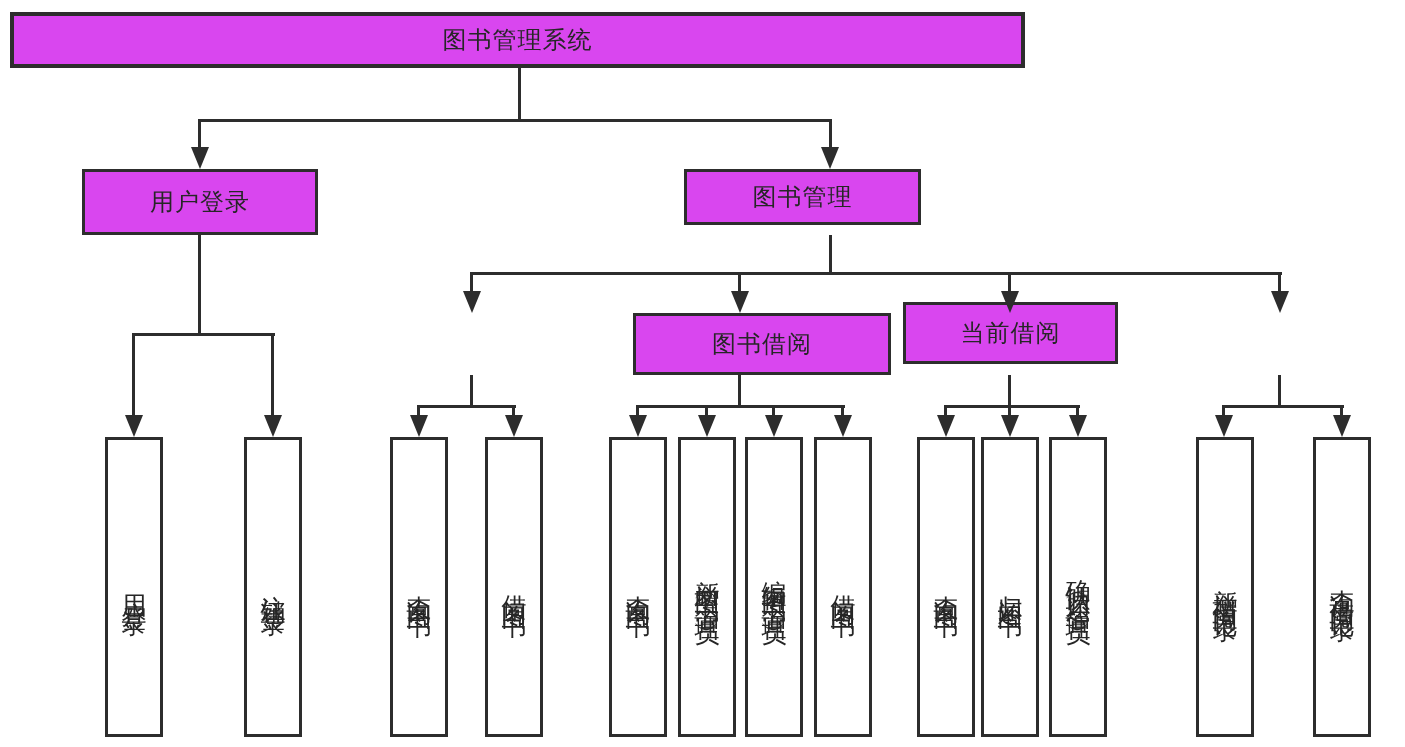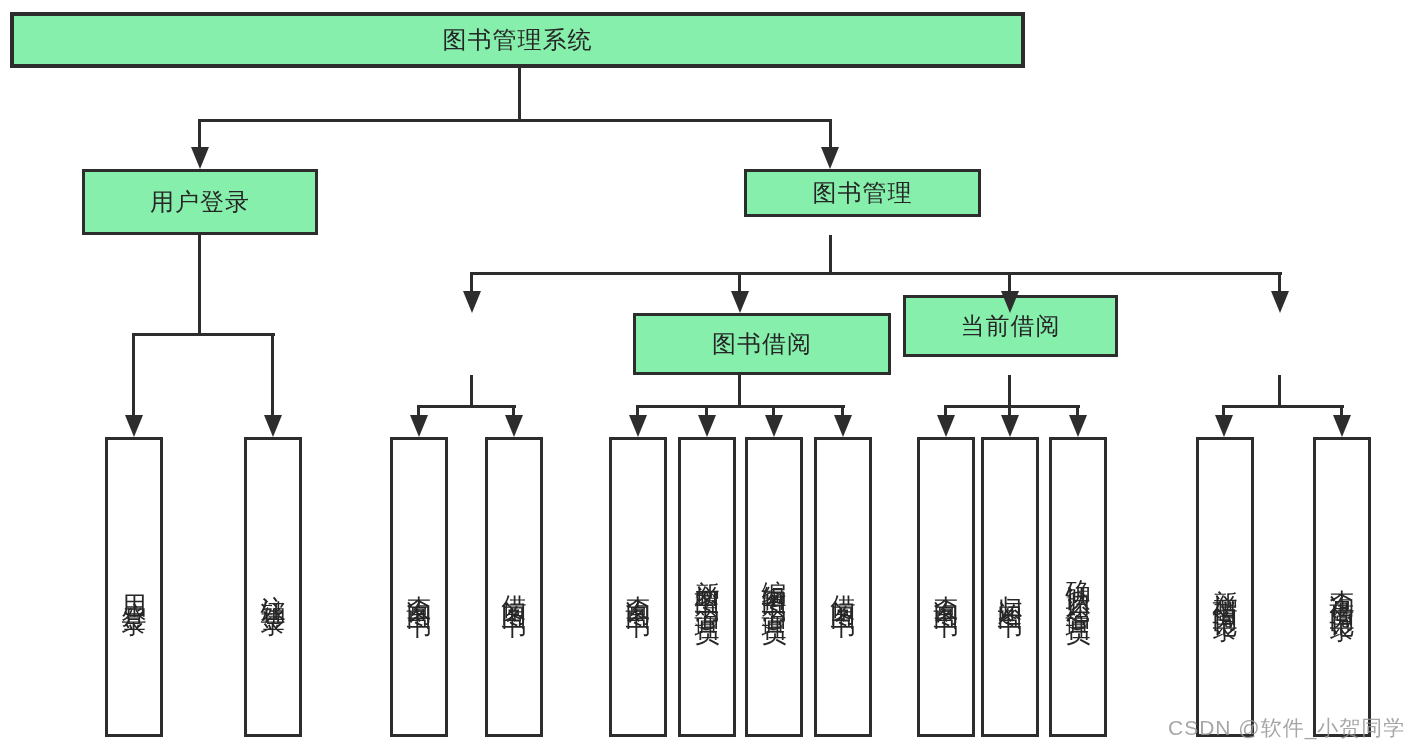--- a/index.html
+++ b/index.html
@@ -14,21 +14,21 @@
     height:747px;
     background:var(--bg);
     overflow:hidden;
     font-family:"Liberation Sans", sans-serif;
     color:var(--text);
   }
   .box{
     position:absolute;
     box-sizing:border-box;
     border:3px solid var(--line);
-    background:#86efac;
+    background:#d946ef;
     display:flex;
     align-items:center;
     justify-content:center;
     font-size:24px;
     line-height:1.2;
     letter-spacing:1px;
     white-space:nowrap;
   }
   .box.root{border-width:4px;}
   .leaf{
@@ -72,24 +72,24 @@
   }
 </style>
 </head>
 <body>
 
 <div class="canvas">
 
   <div class="box root" style="left:10px;top:12px;width:1015px;height:56px">图书管理系统</div>
 
   <div class="box" style="left:82px;top:169px;width:236px;height:66px">用户登录</div>
-  <div class="box" style="left:744px;top:169px;width:237px;height:48px">图书管理</div>
+  <div class="box" style="left:684px;top:169px;width:237px;height:56px">图书管理</div>
 
   <div class="box" style="left:633px;top:313px;width:258px;height:62px">图书借阅</div>
-  <div class="box" style="left:903px;top:295px;width:215px;height:62px">当前借阅</div>
+  <div class="box" style="left:903px;top:302px;width:215px;height:62px">当前借阅</div>
 
   <div class="leaf" style="left:105px">
     <span class="vtext">用户登录</span>
     </div>
   <div class="leaf" style="left:244px">
     <span class="vtext">注销登录</span>
     </div>
 
   <div class="leaf" style="left:390px">
     <span class="vtext">查询图书</span>
@@ -121,21 +121,20 @@
     <span class="vtext">确认归还（管理员）</span>
     </div>
 
   <div class="leaf" style="left:1196px">
     <span class="vtext">新增借阅记录</span>
     </div>
   <div class="leaf" style="left:1313px">
     <span class="vtext">查询借阅记录</span>
     </div>
 
-  <div class="wm">CSDN @软件_小贺同学</div>
 <div class="vl" style="left: 518px; top: 68px; height: 53px;"></div>
     <div class="hl" style="left: 199px; top: 119px; width: 632px;"></div>
     <div class="vl" style="left: 198px; top: 119px; height: 30px;"></div>
     <div class="arr" style="left: 191px; top: 147px;"></div>
     <div class="vl" style="left: 829px; top: 119px; height: 30px;"></div>
     <div class="arr" style="left: 821px; top: 147px;"></div>
     <div class="vl" style="left: 198px; top: 235px; height: 100px;"></div>
     <div class="hl" style="left: 132px; top: 333px; width: 143px;"></div>
     <div class="vl" style="left: 132px; top: 333px; height: 84px;"></div>
     <div class="arr" style="left: 125px; top: 415px;"></div>

